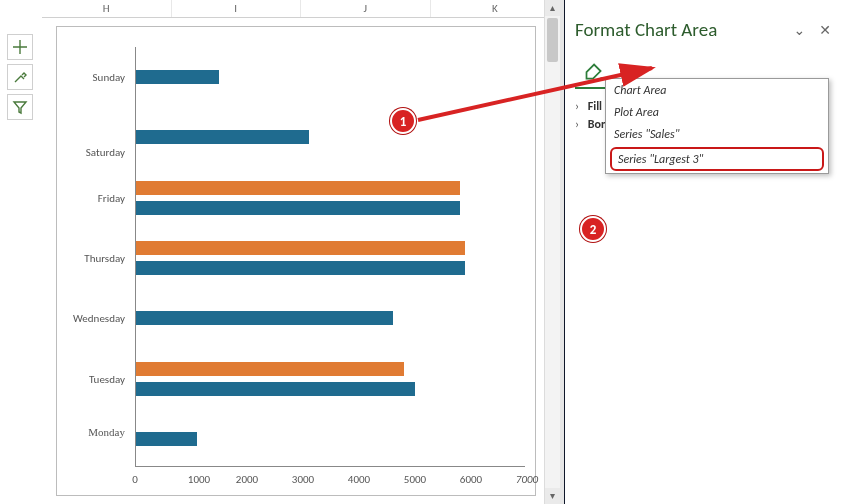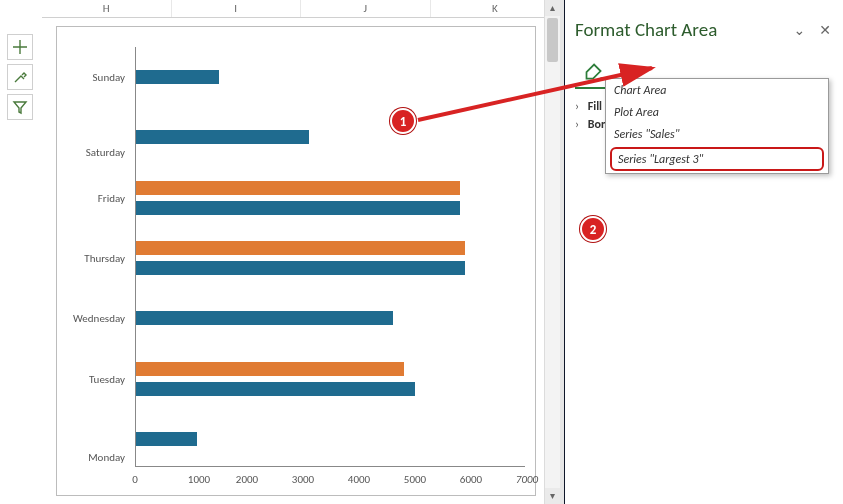--- a/index.html
+++ b/index.html
@@ -165,21 +165,21 @@
 </div>
 
 <div class="chart-container">
   <div class="ylabels" id="ylabels">
       <div class="ylab" style="top: 30.1429px;">Sunday</div>
       <div class="ylab" style="top: 105px;">Saturday</div>
       <div class="ylab" style="top: 150.714px;">Friday</div>
       <div class="ylab" style="top: 211px;">Thursday</div>
       <div class="ylab" style="top: 271.286px;">Wednesday</div>
       <div class="ylab" style="top: 331.571px;">Tuesday</div>
-      <div class="ylab" style="top: 410px;">Monday</div>
+      <div class="ylab" style="top: 385px; font-family: Liberation Serif, serif;">Monday</div>
     </div>
   <div class="plot" id="plot">
       <div class="bar blue" style="top: 23.1429px; left: 0px; width: 84px;"></div>
       <div class="bar blue" style="top: 83.4286px; left: 0px; width: 173.6px;"></div>
       <div class="bar orange" style="top: 133.714px; left: 0px; width: 324.8px;"></div>
       <div class="bar blue" style="top: 153.714px; left: 0px; width: 324.8px;"></div>
       <div class="bar orange" style="top: 194px; left: 0px; width: 330.4px;"></div>
       <div class="bar blue" style="top: 214px; left: 0px; width: 330.4px;"></div>
       <div class="bar blue" style="top: 264.286px; left: 0px; width: 257.6px;"></div>
       <div class="bar orange" style="top: 314.571px; left: 0px; width: 268.8px;"></div>

